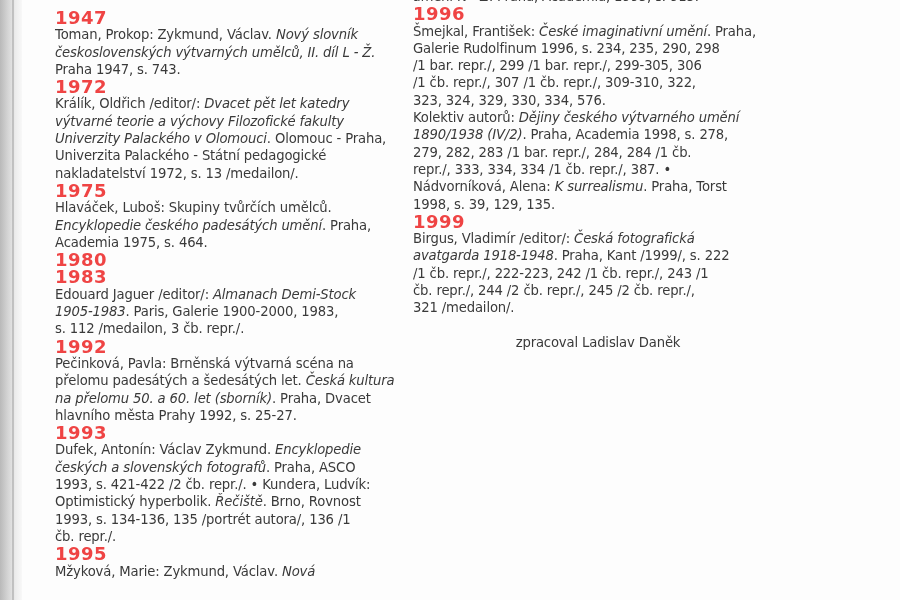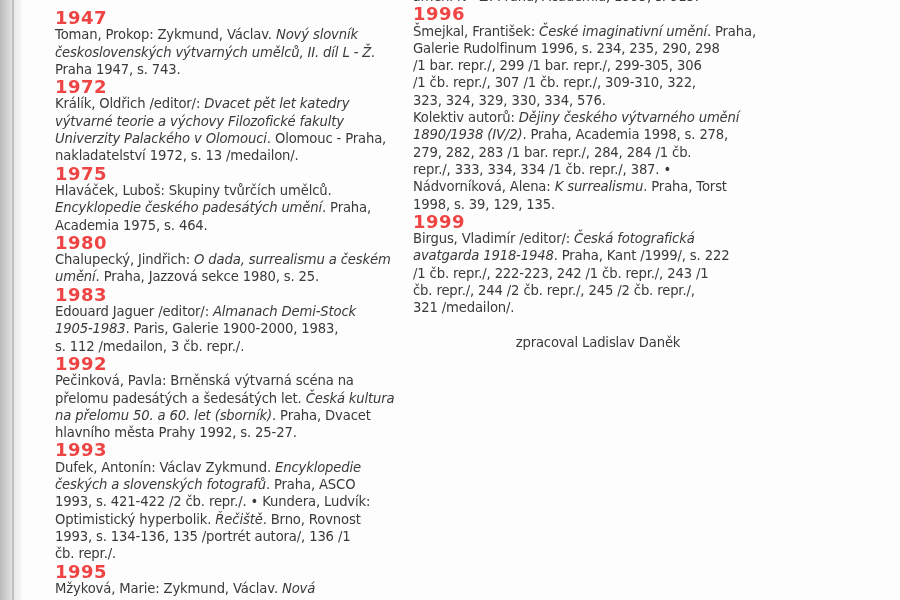--- a/index.html
+++ b/index.html
@@ -65,33 +65,30 @@
     <div class="entry">
       <span class="line"><span>Toman, Prokop: Zykmund, Václav. </span><span class="it">Nový slovník</span></span>
       <span class="line"><span class="it">československých výtvarných umělců, II. díl L - Ž.</span></span>
       <span class="line"><span>Praha 1947, s. 743.</span></span>
     </div>
     <div class="year">1972</div>
     <div class="entry">
       <span class="line"><span>Králík, Oldřich /editor/: </span><span class="it">Dvacet pět let katedry</span></span>
       <span class="line"><span class="it">výtvarné teorie a výchovy Filozofické fakulty</span></span>
       <span class="line"><span class="it">Univerzity Palackého v Olomouci</span><span>. Olomouc - Praha,</span></span>
+      <span class="line"><span>Univerzita Palackého - Státní pedagogické</span></span>
       <span class="line"><span>nakladatelství 1972, s. 13 /medailon/.</span></span>
     </div>
     <div class="year">1975</div>
     <div class="entry">
       <span class="line"><span>Hlaváček, Luboš: Skupiny tvůrčích umělců.</span></span>
       <span class="line"><span class="it">Encyklopedie českého padesátých umění</span><span>. Praha,</span></span>
       <span class="line"><span>Academia 1975, s. 464.</span></span>
     </div>
     <div class="year">1980</div>
-    <div class="entry">
-      <span class="line"><span>Chalupecký, Jindřich: </span><span class="it">O dada, surrealismu a českém</span></span>
-      <span class="line"><span class="it">umění</span><span>. Praha, Jazzová sekce 1980, s. 25.</span></span>
-    </div>
     <div class="year">1983</div>
     <div class="entry">
       <span class="line"><span>Edouard Jaguer /editor/: </span><span class="it">Almanach Demi-Stock</span></span>
       <span class="line"><span class="it">1905-1983</span><span>. Paris, Galerie 1900-2000, 1983,</span></span>
       <span class="line"><span>s. 112 /medailon, 3 čb. repr./.</span></span>
     </div>
     <div class="year">1992</div>
     <div class="entry">
       <span class="line"><span>Pečinková, Pavla: Brněnská výtvarná scéna na</span></span>
       <span class="line"><span>přelomu padesátých a šedesátých let. </span><span class="it">Česká kultura</span></span>

